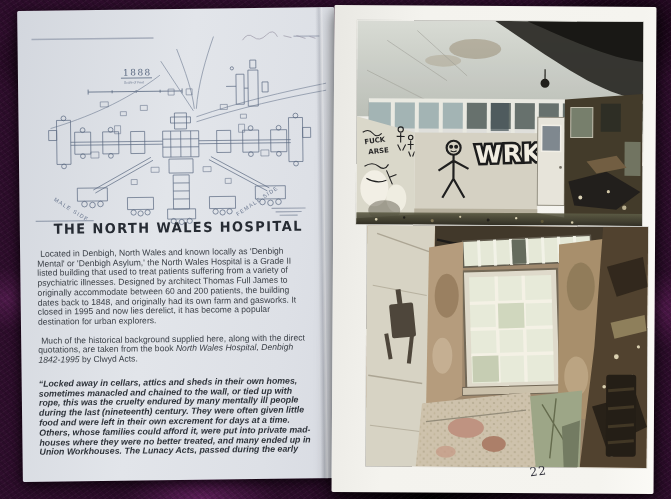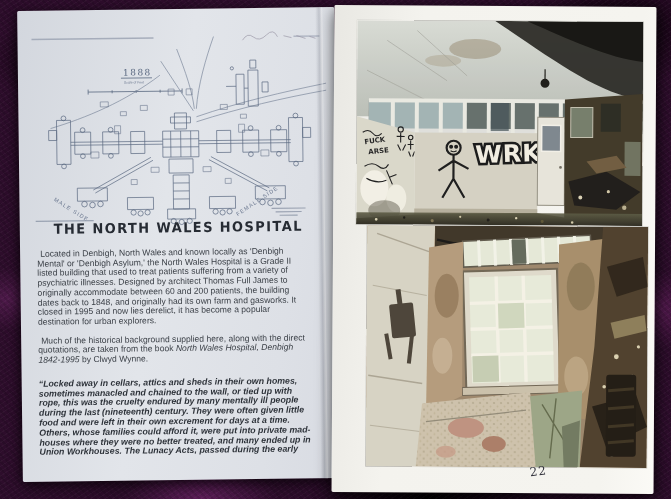--- a/index.html
+++ b/index.html
@@ -203,21 +203,21 @@
       <g stroke="#9a97a6" stroke-width=".9" fill="none" opacity=".75">
         <path d="M3,16 q5,-8 11,-3 t13,-2 t11,2"></path>
         <path d="M44,12 l8,2 m5,-2 l9,3 m4,-2 l6,2"></path>
       </g>
     </svg>
 
     <h1 class="page-title">THE NORTH WALES HOSPITAL</h1>
 
     <div class="text-col">
       <p class="body">Located in Denbigh, North Wales and known locally as 'Denbigh Mental' or 'Denbigh Asylum,' the North Wales Hospital is a Grade II listed building that used to treat patients suffering from a variety of psychiatric illnesses. Designed by architect Thomas Full James to originally accommodate between 60 and 200 patients, the building dates back to 1848, and originally had its own farm and gasworks. It closed in 1995 and now lies derelict, it has become a popular destination for urban explorers.</p>
-      <p class="body"><span>Much of the historical background supplied here, along with the direct quotations, are taken from the book </span><em>North Wales Hospital, Denbigh 1842-1995</em><span> by Clwyd Wynne.</span></p>
+      <p class="body"><span>Much of the historical background supplied here, along with the direct quotations, are taken from the book </span><em>North Wales Hospital, Denbigh 1842-1995</em><span> by Clwyd Acts.</span></p>
       <p class="quote">“Locked away in cellars, attics and sheds in their own homes, sometimes manacled and chained to the wall, or tied up with rope, this was the cruelty endured by many mentally ill people during the last (nineteenth) century. They were often given little food and were left in their own excrement for days at a time. Others, whose families could afford it, were put into private mad-houses where they were no better treated, and many ended up in Union Workhouses. The Lunacy Acts, passed during the early</p>
     </div>
 
     <div class="crease"></div>
   </div>
 
   <div class="page page-right">
 
     <div class="photo photo-top">
       <svg width="286" height="204" viewBox="0 0 286 204" preserveAspectRatio="none">

